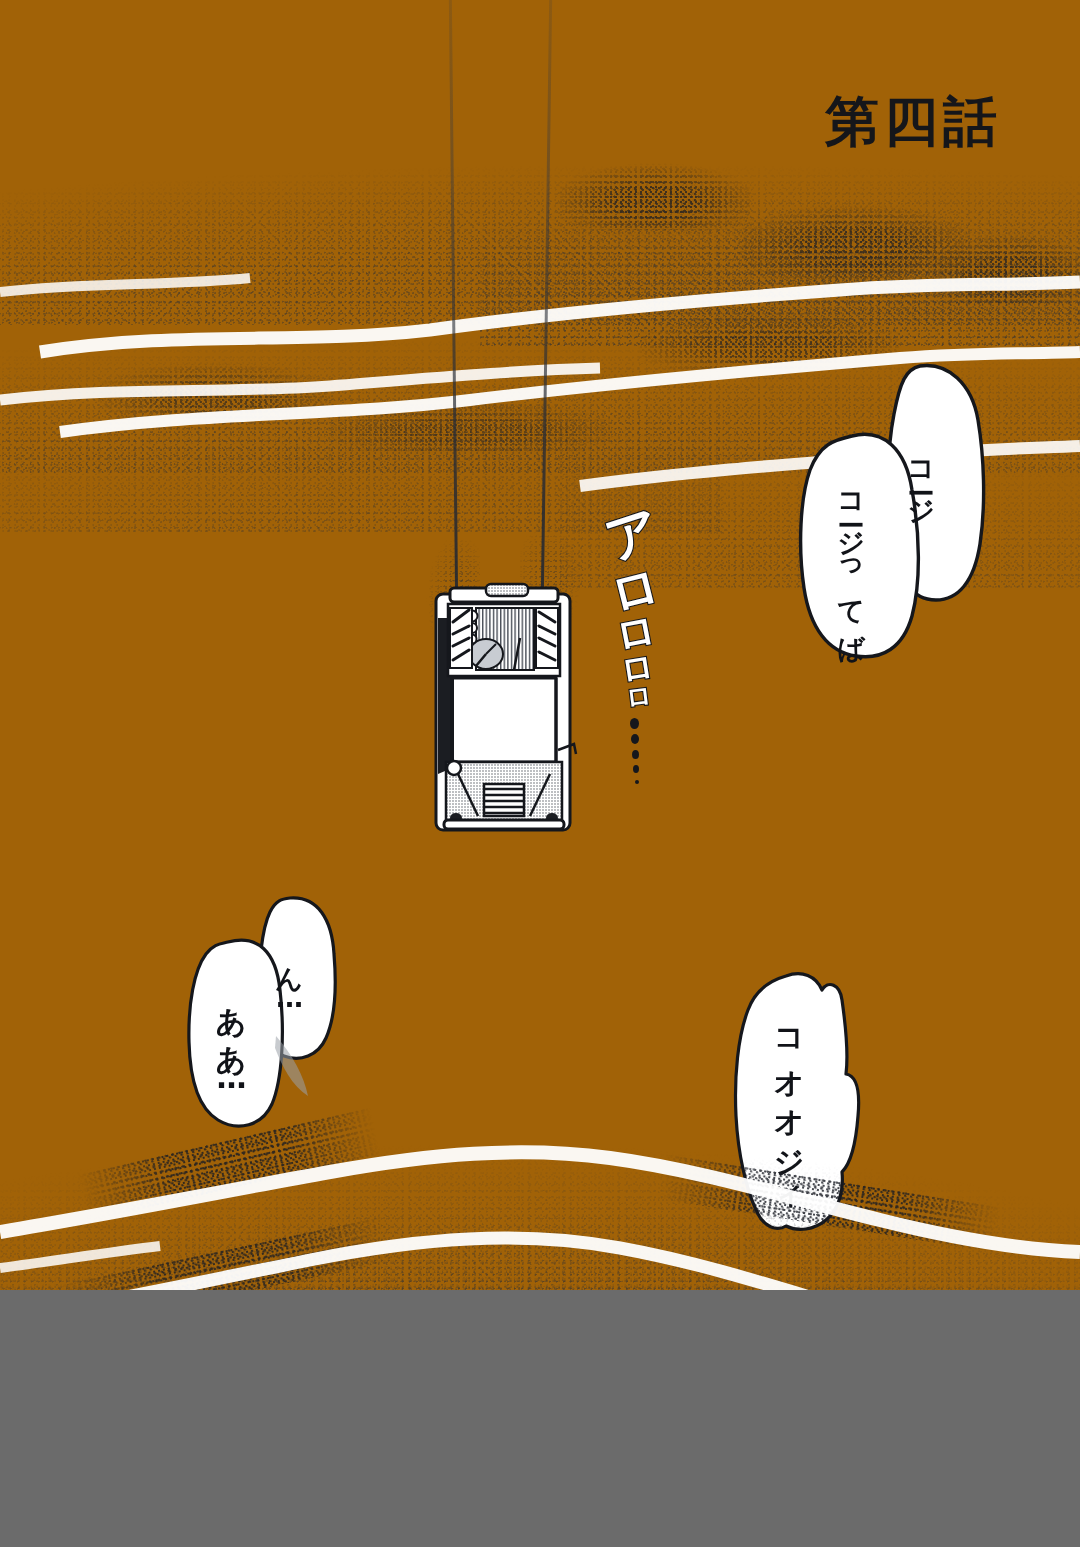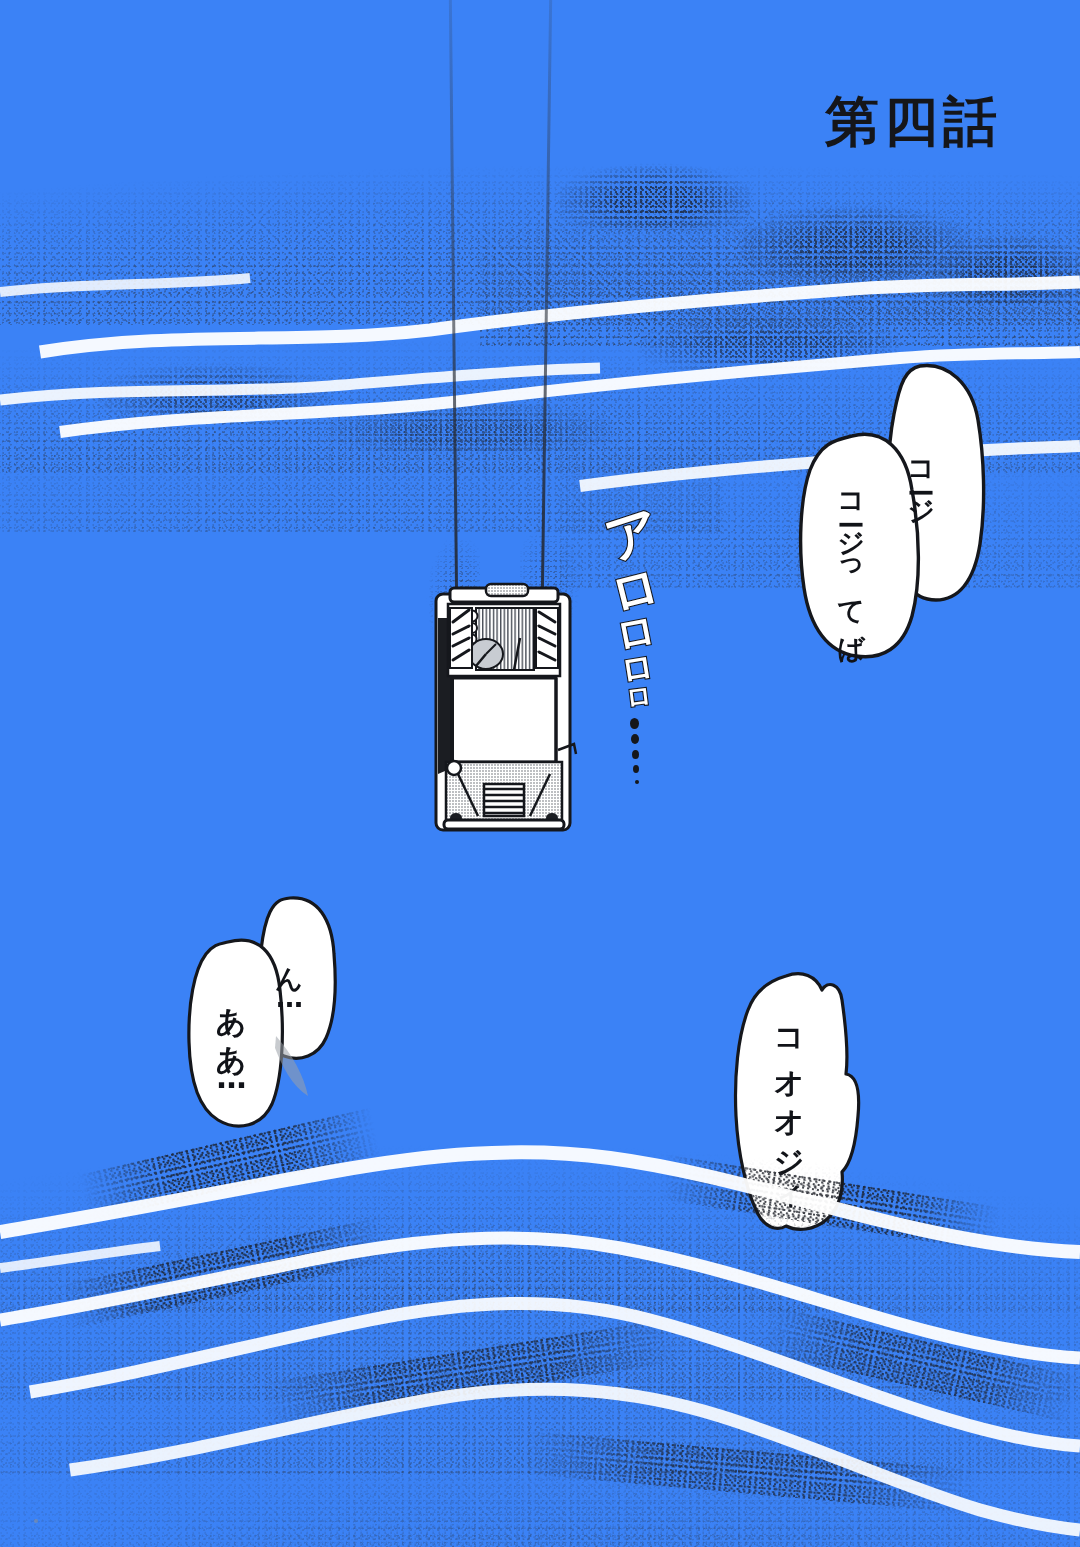--- a/index.html
+++ b/index.html
@@ -1,21 +1,21 @@
 <!DOCTYPE html>
 <html><head>
 <meta charset="utf-8">
 <style>
   html,body{margin:0;padding:0;background:#6b6b6b;}
   body{font-family:"DejaVu Sans","Liberation Sans",sans-serif;}
 
   .page{
     position:relative;
-    width:1080px;height:1547px;
-    background:#3b82f6;
+    width:1080px;height:1290px;
+    background:#a16207;
     overflow:hidden;
     margin:0 auto;
   }
 
   
   .tone{
     position:absolute;
     pointer-events:none;
   }
   

